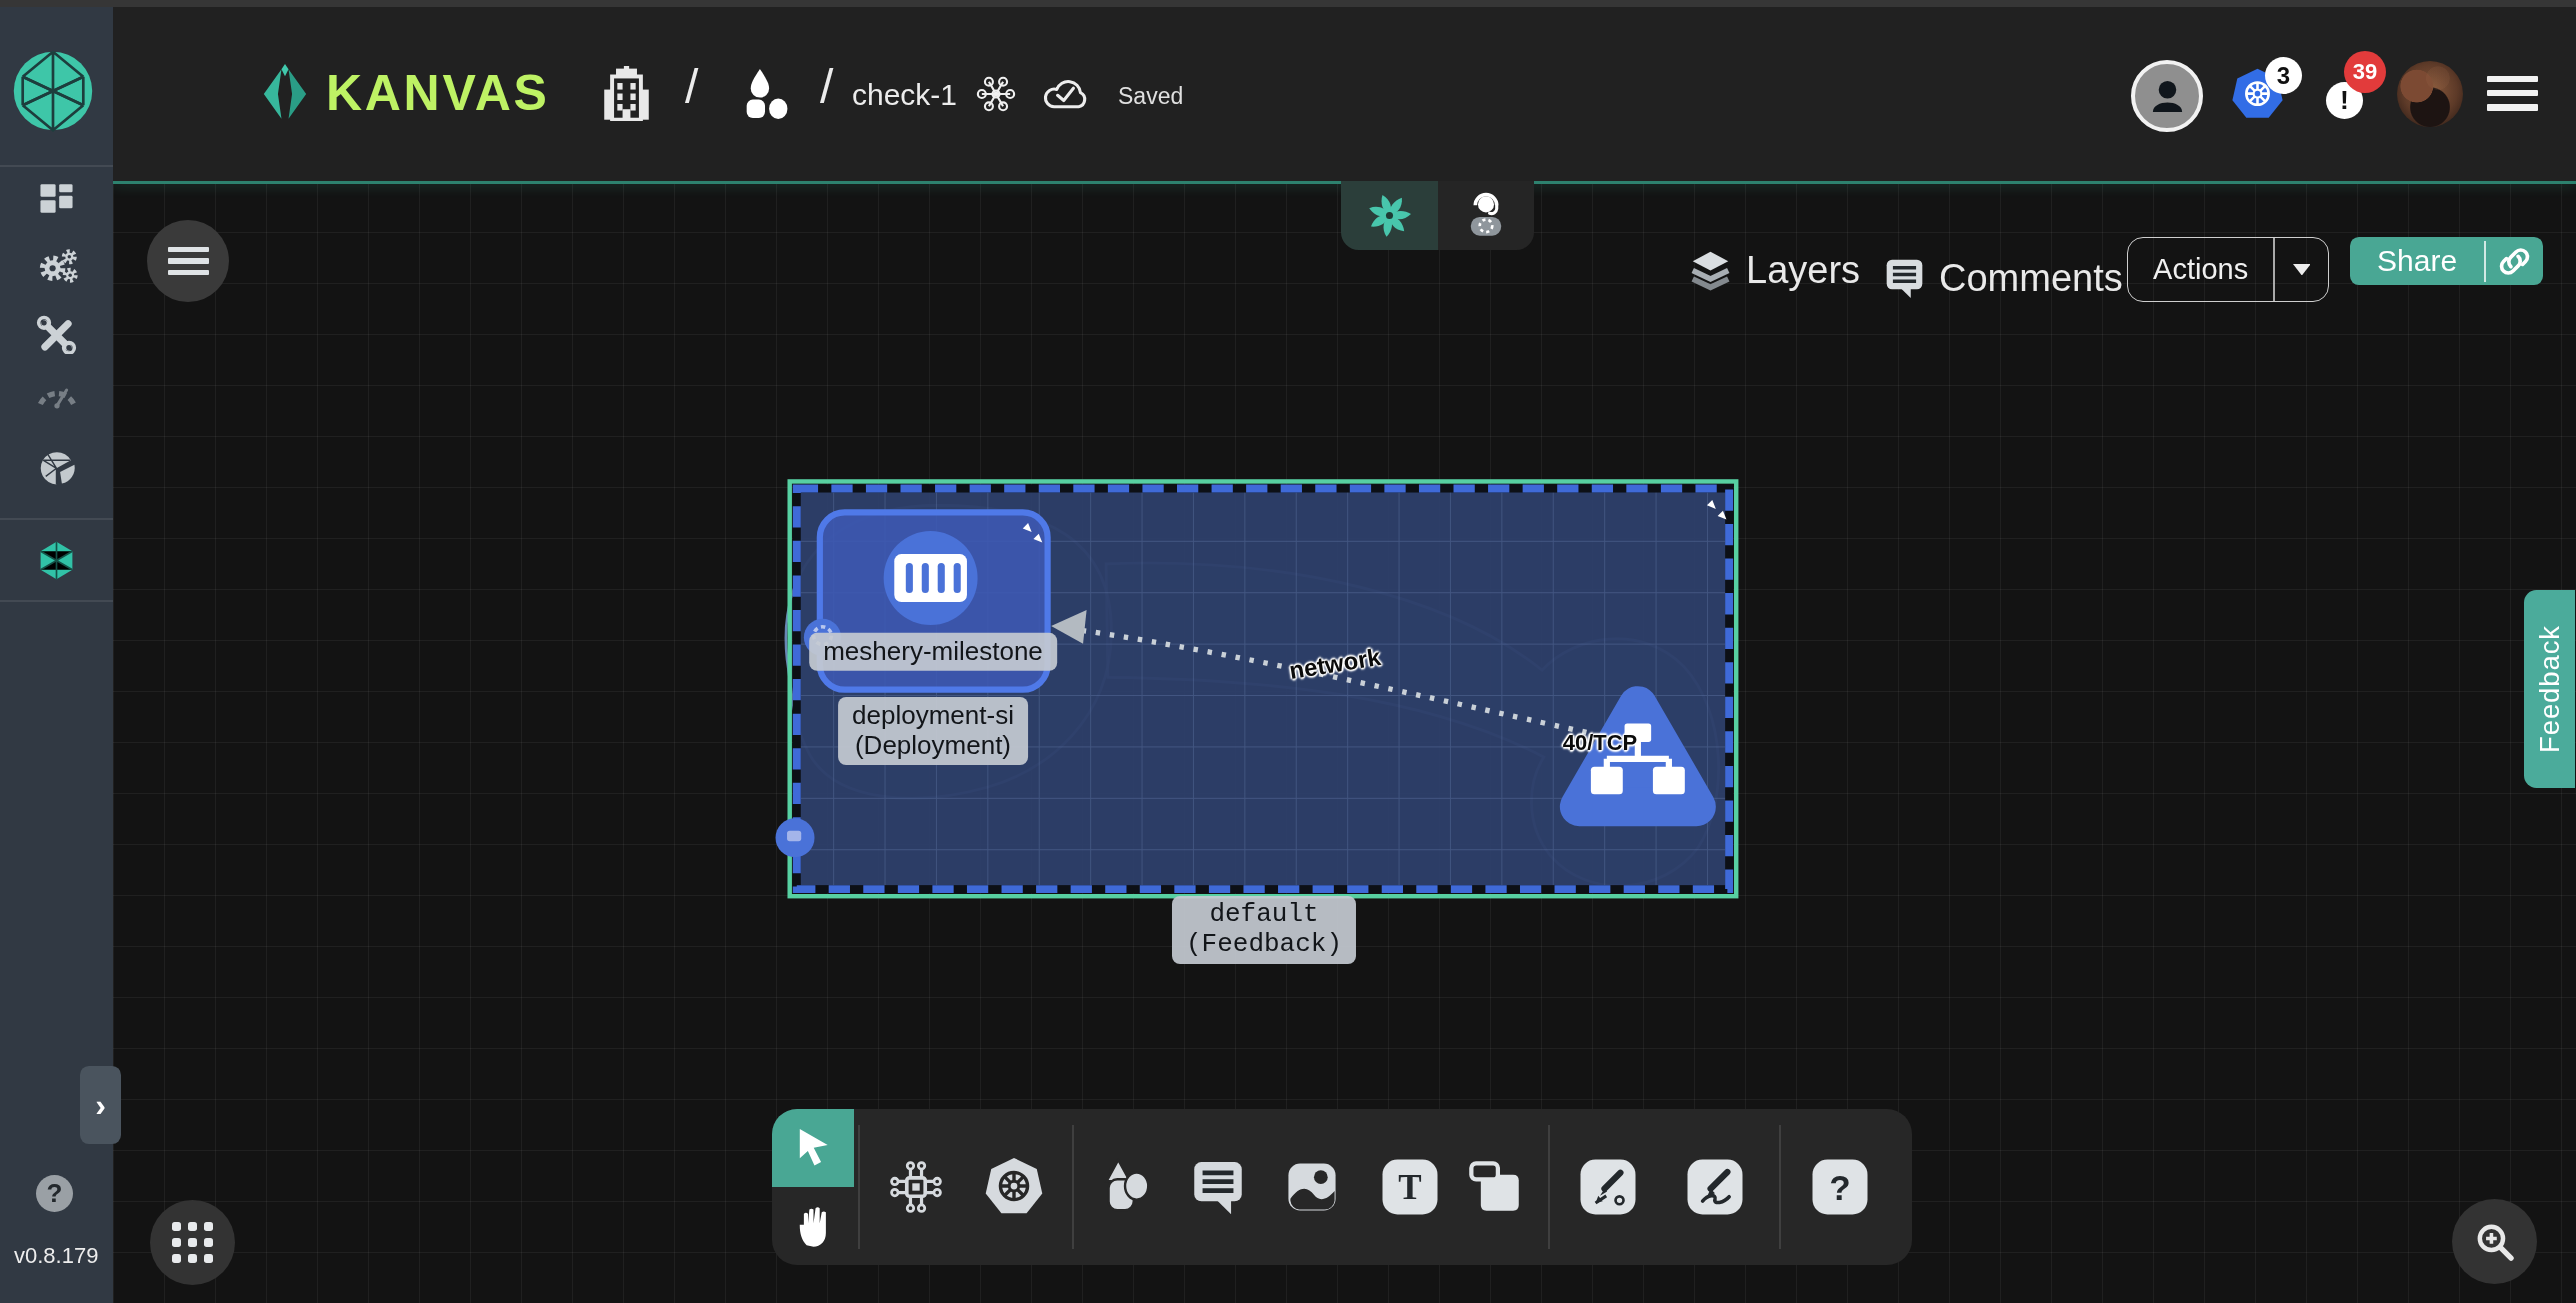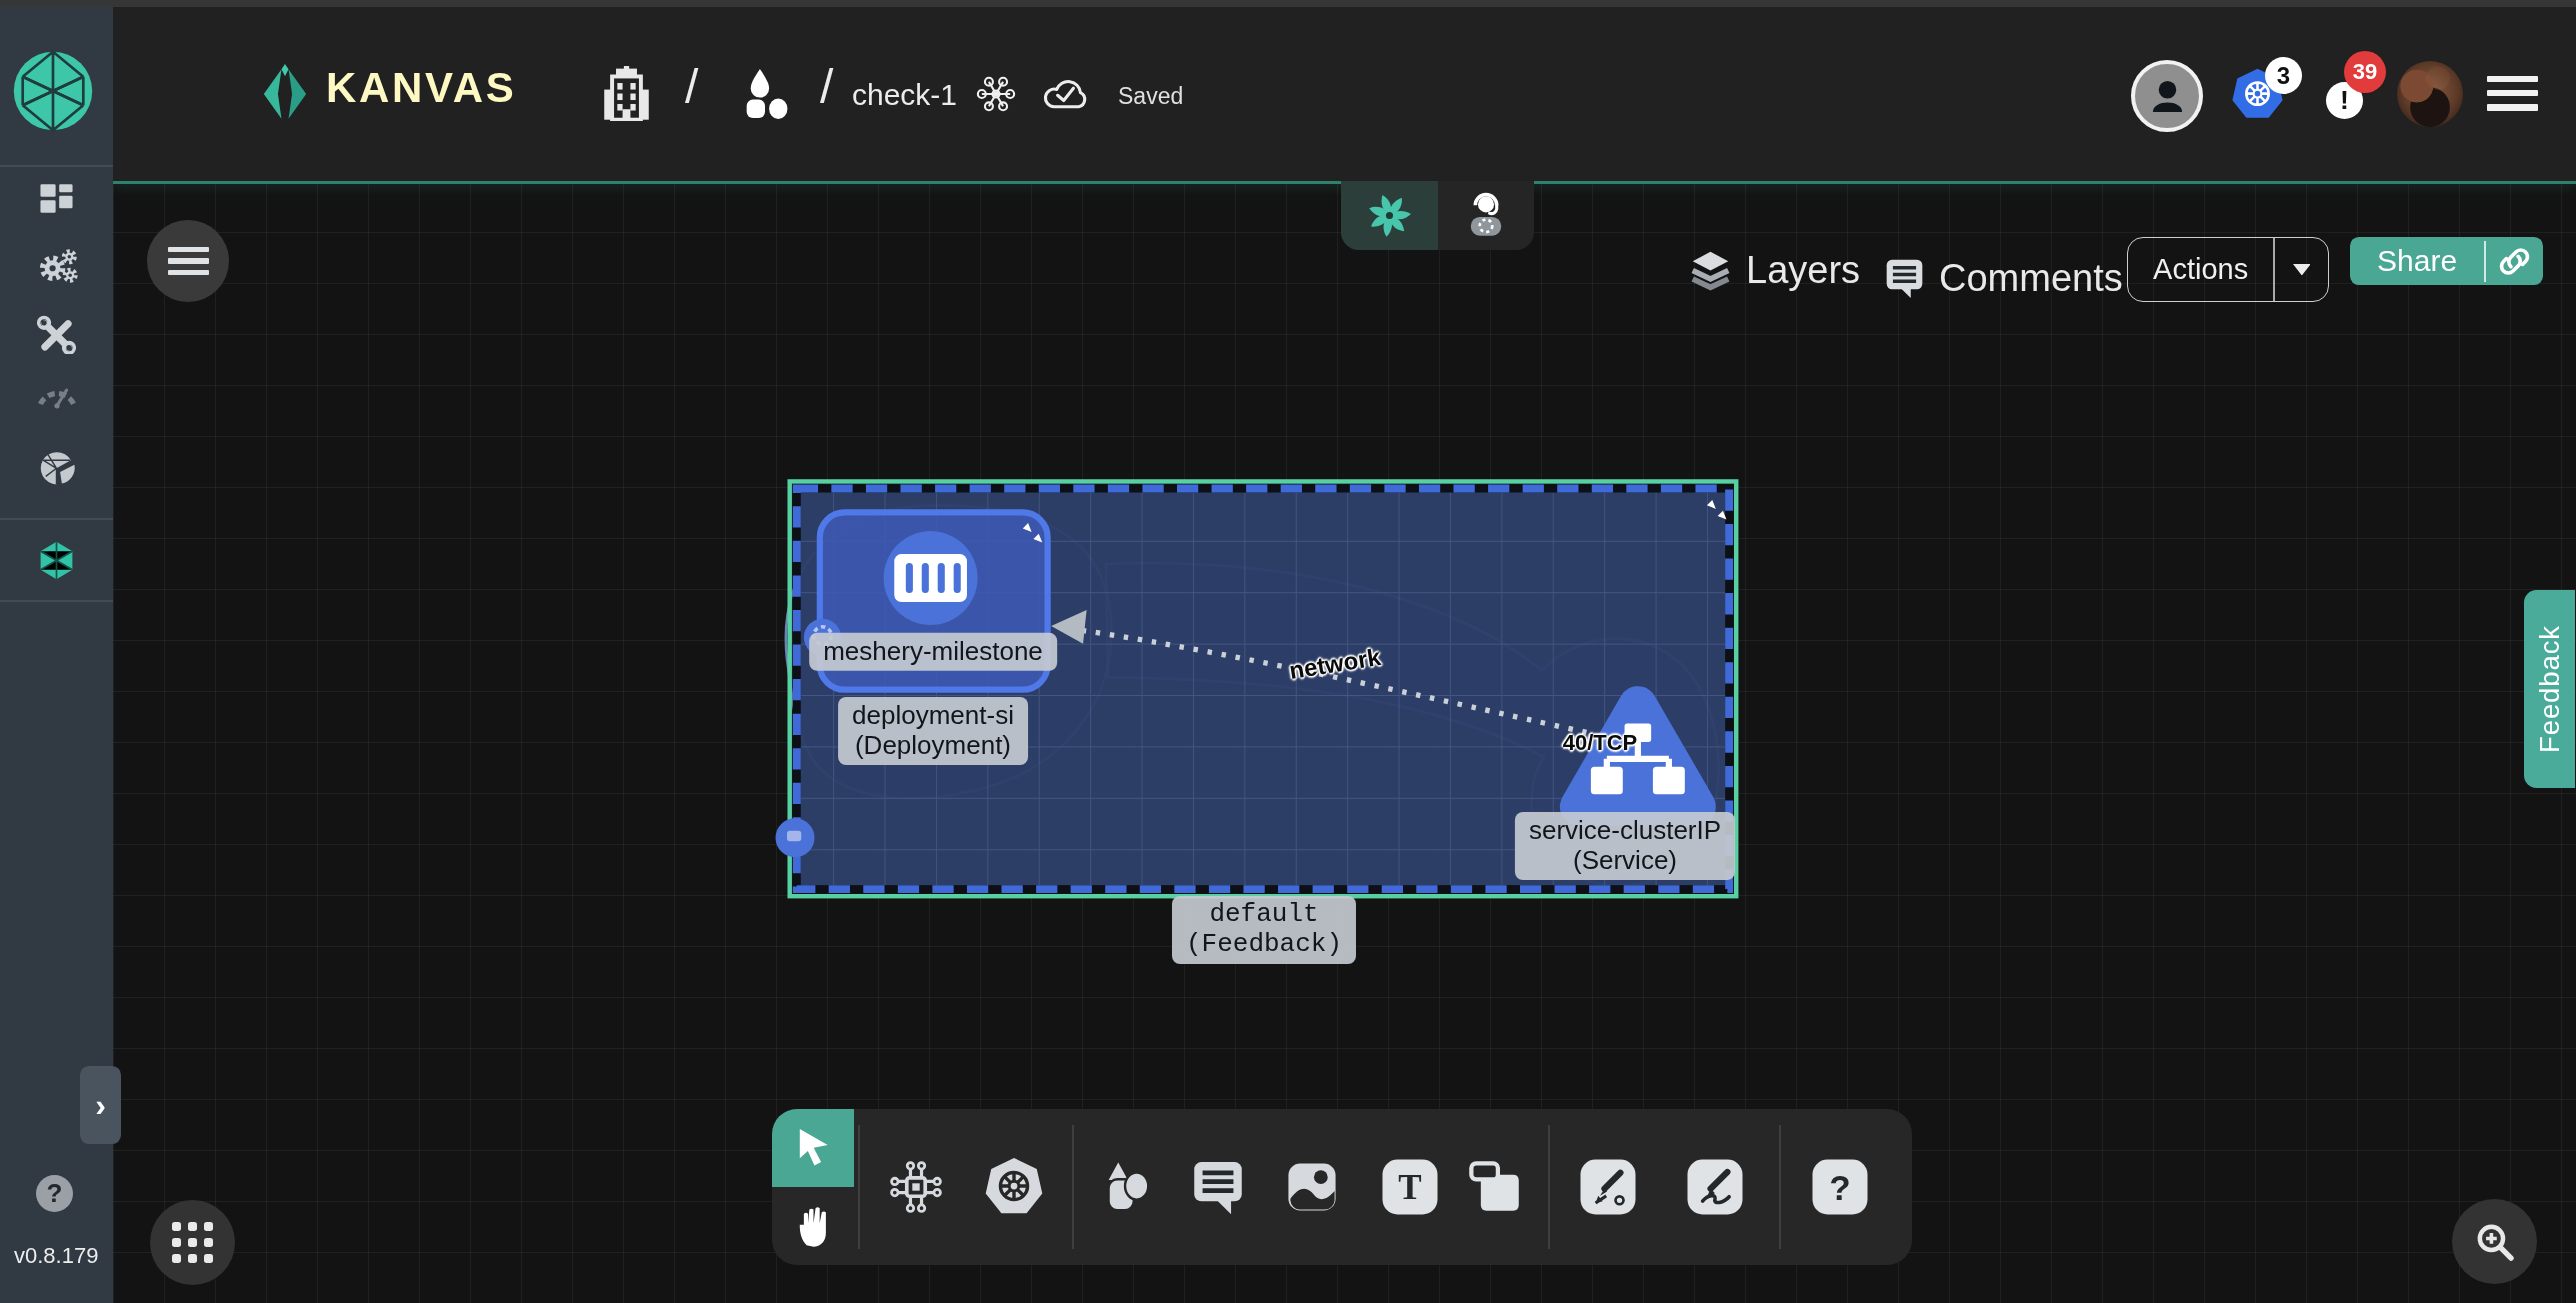--- a/index.html
+++ b/index.html
@@ -3,21 +3,21 @@
 <meta charset="utf-8">
 <style>
   html,body{margin:0;padding:0;background:#000;}
   .stage{position:relative;width:2576px;height:1303px;overflow:hidden;
          font-family:"Liberation Sans",sans-serif;background:#141414;-webkit-font-smoothing:antialiased;}
   .abs{position:absolute;}
   
   .window-edge{left:0;top:0;width:2576px;height:7px;background:#363636;z-index:60;}
   
   .header{left:113px;top:0;width:2463px;height:181px;background:#212121;z-index:20;}
-  .brand-text{font-size:42px;font-weight:bold;letter-spacing:2.7px;color:#fef9c3;}
+  .brand-text{font-size:50px;font-weight:bold;letter-spacing:2.7px;color:#bef264;}
   .crumb-slash{font-size:48px;font-weight:300;color:#ececec;}
   .crumb-name{font-size:30px;color:#ececec;}
   .saved-text{font-size:23px;color:#e0e0e0;}
   .hbar{width:51px;height:6.2px;background:#f2f2f2;border-radius:0.9px;margin-bottom:8px;}
   .avatar-ring{width:64px;height:64px;border-radius:50%;border:4.4px solid #f2f2f2;background:#8f8f8f;
                display:flex;align-items:center;justify-content:center;overflow:hidden;}
   .avatar-img{width:66px;height:66px;border-radius:50%;
      background:radial-gradient(circle at 62% 26%,#a8725122 0 18%,transparent 19%),
                 radial-gradient(circle at 30% 38%,#7c4a33 0 26%,transparent 27%),
                 radial-gradient(circle at 50% 70%,#1d1412 0 34%,transparent 36%),
@@ -139,24 +139,20 @@
 
       <path d="M1798 366 l10 4 -4 -10 Z" fill="#fff"></path>
       <path d="M1810 378 l10 4 -4 -10 Z" fill="#fff"></path>
     </svg>
 
     <div class="abs node-label" style="left:820px;top:471px;">meshery-milestone</div>
     <div class="abs node-label" style="left:820px;top:550px;">
       <div>deployment-si</div>
       <div>(Deployment)</div>
     </div>
-    <div class="abs node-label" style="left:1512px;top:665px;">
-      <div>service-clusterIP</div>
-      <div>(Service)</div>
-    </div>
     <div class="abs node-label" style="left:1151px;top:749px;font-family:Liberation Mono, monospace;">
       <div>default</div>
       <div>(Feedback)</div>
     </div>
     <div class="abs halo-label" style="left:1222px;top:483px;transform:translate(-50%,-50%) rotate(-9deg);">network</div>
     <div class="abs halo-label" style="left:1487px;top:562px;font-size:22px;">40/TCP</div>
 
     <div class="abs round-btn" style="left:34px;top:39px;width:82px;height:82px;">
       <div>
         <div style="width:41px;height:5.3px;background:#dfe3e6;margin:6.2px 0;border-radius:0.9px;"></div>

